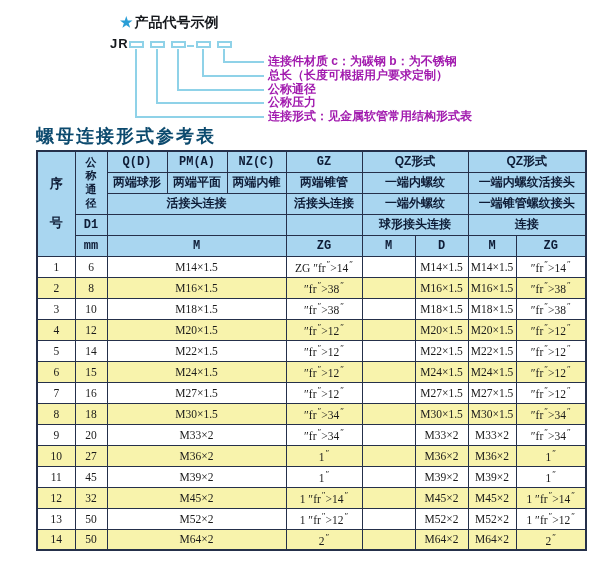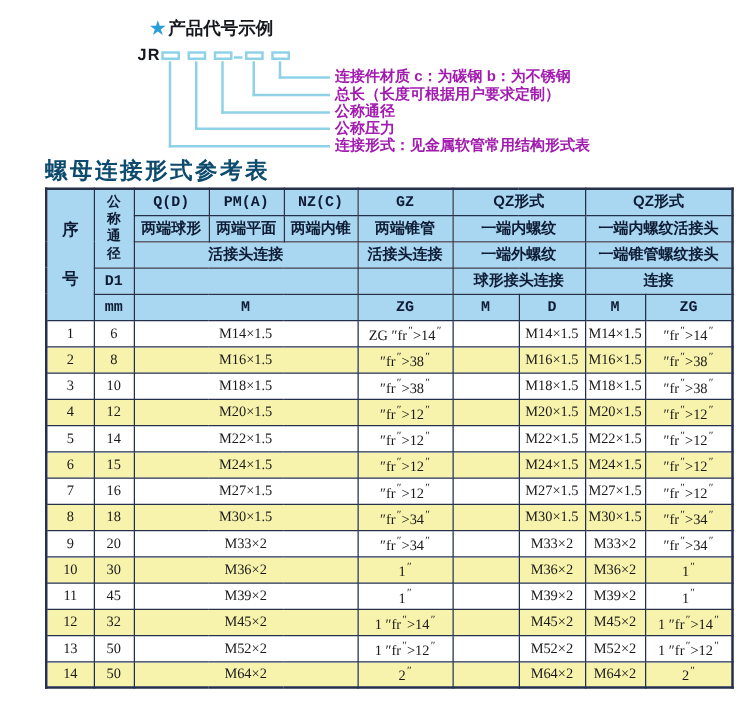--- a/index.html
+++ b/index.html
@@ -239,21 +239,21 @@
         <td>20</td>
         <td colspan="3">M33×2</td>
         <td><span class="&lt;span">″</span>fr<span class="inch">″</span>&gt;<span>3</span><span>4</span><span class="inch">″</span></td>
         <td></td>
         <td>M33×2</td>
         <td>M33×2</td>
         <td><span class="&lt;span">″</span>fr<span class="inch">″</span>&gt;<span>3</span><span>4</span><span class="inch">″</span></td>
       </tr>
       <tr class="alt">
         <td>10</td>
-        <td>30</td>
+        <td>27</td>
         <td colspan="3">M36×2</td>
         <td>1<span class="inch">″</span></td>
         <td></td>
         <td>M36×2</td>
         <td>M36×2</td>
         <td>1<span class="inch">″</span></td>
       </tr>
       <tr>
         <td>11</td>
         <td>45</td>

